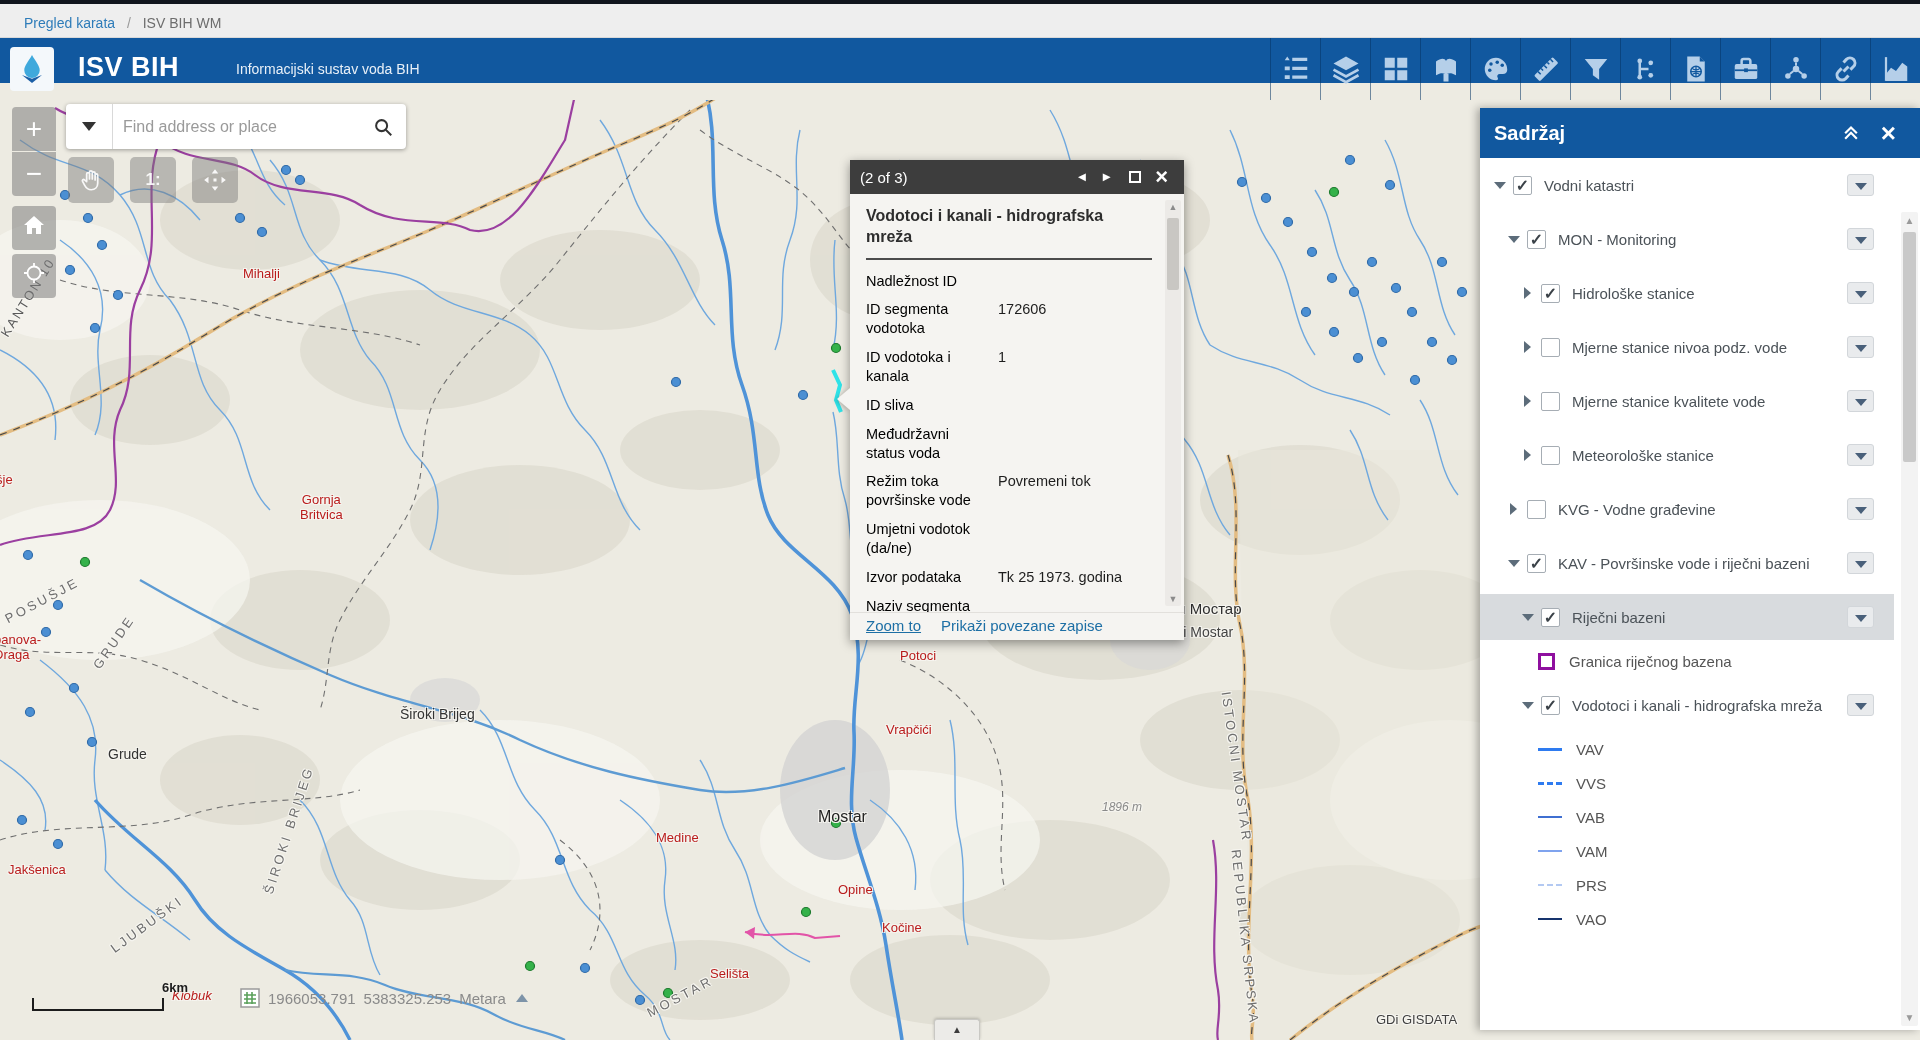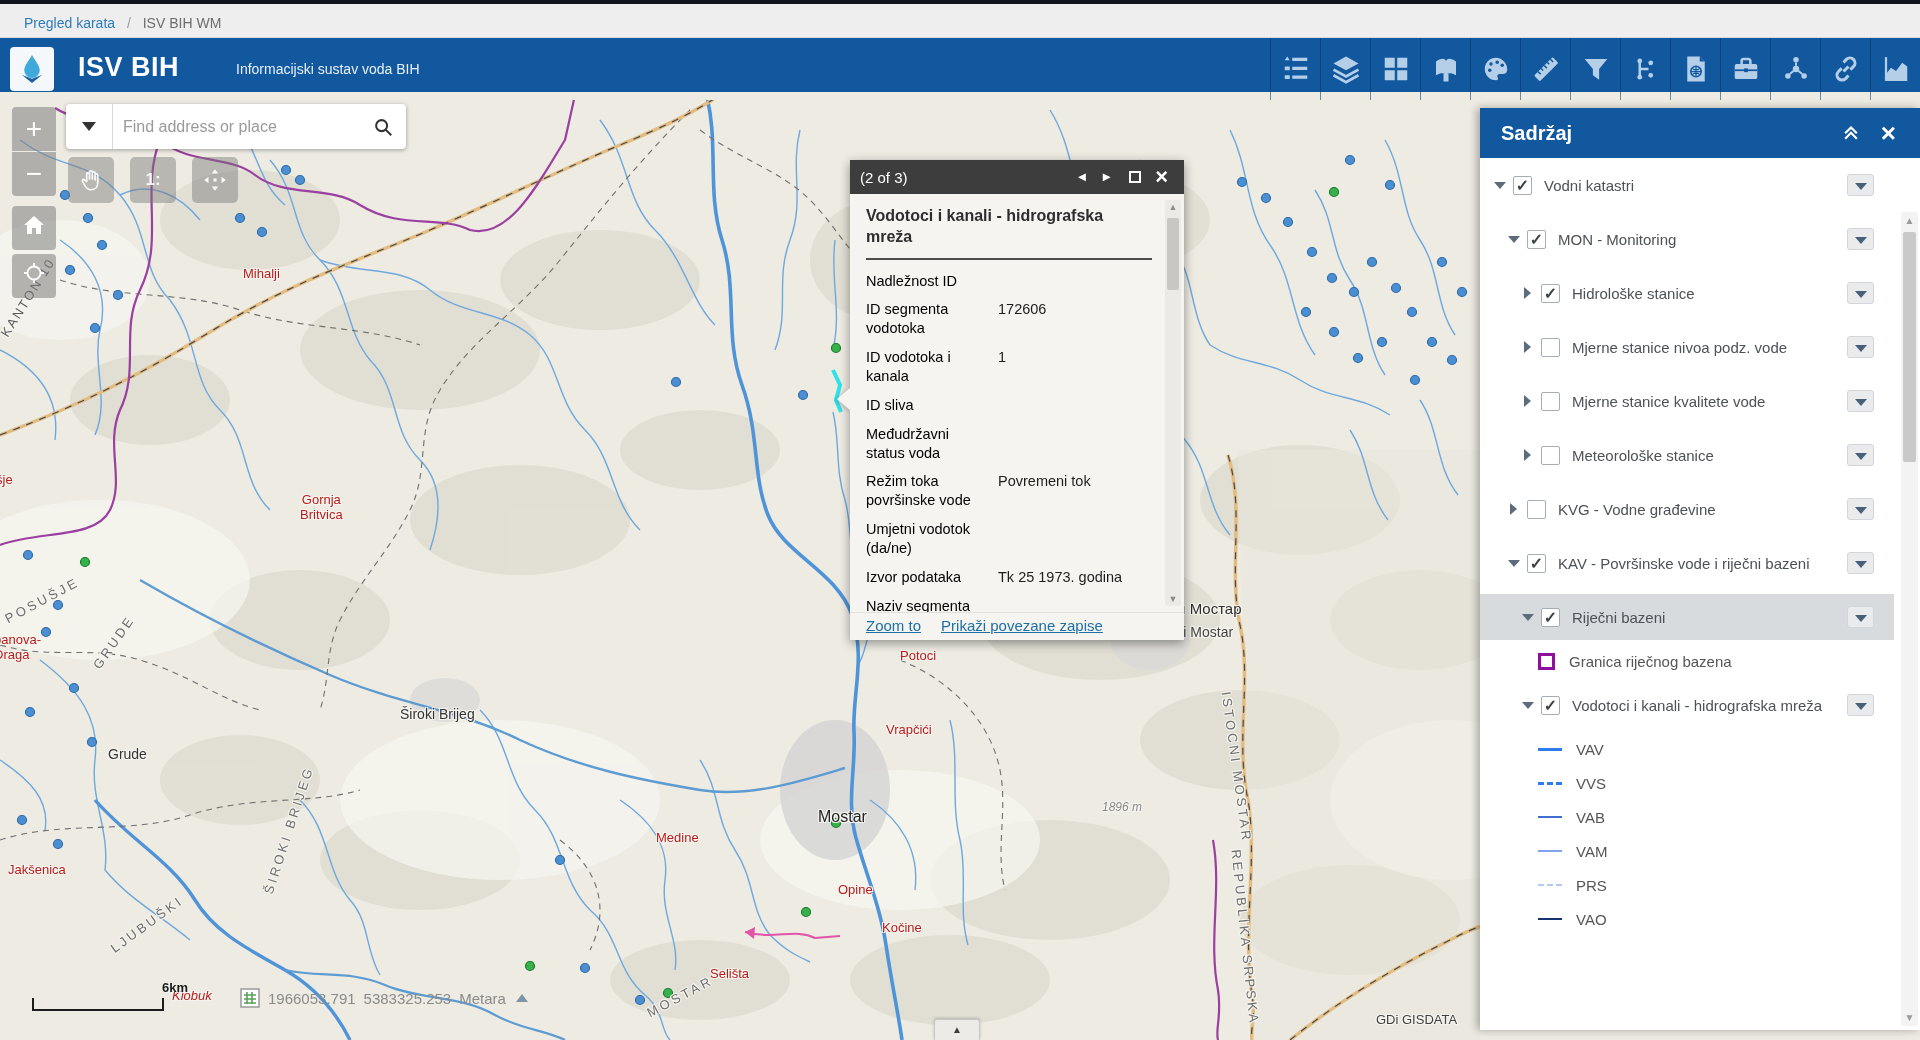--- a/index.html
+++ b/index.html
@@ -8,21 +8,21 @@
 
   
   #topbar { position:absolute; left:0; top:0; width:1920px; height:38px;
     background:#eeeeee; border-top:4px solid #11151d; border-bottom:1px solid #d9d9d9; z-index:30; }
   #topbar .crumbs { position:absolute; left:24px; top:11px; font-size:14px; }
   #topbar a { color:#2e7cb9; text-decoration:none; cursor:pointer; }
   #topbar .sep { color:#9a9a9a; margin:0 8px; }
   #topbar .cur { color:#6d6d6d; }
 
   
-  #appbar { position:absolute; left:0; top:38px; width:1920px; height:54px;
+  #appbar { position:absolute; left:0; top:38px; width:1920px; height:45px;
     background:#11589f; z-index:30;padding-left:15px; }
   #logo { position:absolute; left:10px; top:9px; width:44px; height:44px;
     background:#f4f8fb; border-radius:4px; display:flex; align-items:center; justify-content:center; }
   #logo svg { width:32px; height:32px; }
   #app-title { position:absolute; left:78px; top:14px; color:#fff; font-size:27px; font-weight:bold; letter-spacing:.5px; }
   #app-sub { position:absolute; left:236px; top:23px; color:#e8f0f8; font-size:14px; }
   #toolbar { position:absolute; right:0; top:0; height:62px; display:flex; }
   .tb-btn { width:50px; height:62px; background:transparent; border:none;
     border-left:1px solid rgba(6,52,100,.55); color:#b5cfe9; cursor:pointer;
     display:flex; align-items:center; justify-content:center; }
@@ -115,21 +115,21 @@
   #popup-footer { height:28px; background:#f5f4f1; border-top:1px solid #e2e0dc; padding:4px 16px; }
   #popup-footer a { color:#1d6fa5; font-size:15px; margin-right:16px; cursor:pointer; }
   #popup-tail { position:absolute; left:-13px; top:228px; width:0; height:0;
     border-top:11px solid transparent; border-bottom:11px solid transparent; border-right:13px solid #f5f4f1;
     filter:drop-shadow(-2px 1px 2px rgba(0,0,0,.2)); }
 
   
   #panel { position:absolute; left:1480px; top:108px; width:440px; height:922px; z-index:20;
     box-shadow:-3px 0 8px rgba(0,0,0,.3); background:#fff; }
   #panel-header { height:50px; background:#11589f; color:#fff; display:flex; align-items:center; padding:0 14px; }
-  #panel-title { font-size:20px; font-weight:bold;margin-left:7px; }
+  #panel-title { font-size:20px; font-weight:bold; }
   #panel-header .spacer { flex:1; }
   .panel-hbtn { background:none; border:none; color:#fff; cursor:pointer; padding:0 10px; }
   .panel-hbtn svg { width:20px; height:20px; }
   .panel-close { font-size:26px; font-weight:bold; line-height:26px; }
   #panel-body { position:absolute; left:0; top:50px; right:0; bottom:0; background:#fff; overflow:hidden; }
   #panel-section { margin:28px 0 8px 20px; font-size:17px; color:#90959b; }
   .tree-row { position:relative; height:54px; display:flex; align-items:center; margin-right:26px; }
   .tree-row.legend-row { height:34px; }
   .tree-row.selected { background:#d8dbde; height:46px; margin-top:4px; margin-bottom:4px; }
   .lvl0 { padding-left:14px; } .lvl1 { padding-left:28px; } .lvl2 { padding-left:42px; } .lvl3 { padding-left:58px; }
@@ -597,21 +597,21 @@
           </div>
         </div>
       <div id="popup-scroll">
         <div class="arrow up">▲</div>
         <div class="thumb"></div>
         <div class="arrow down">▼</div>
       </div>
     </div>
     <div id="popup-footer">
       <a style="text-decoration:underline">Zoom to</a>
-      <a style="text-decoration:underline">Prikaži povezane zapise</a>
+      <a style="">Prikaži povezane zapise</a>
     </div>
   </div>
 </div>
 
 <div id="panel">
   <div id="panel-header">
     <span id="panel-title">Sadržaj</span>
     <span class="spacer"></span>
     <button class="panel-hbtn">
       <svg viewBox="0 0 24 24" fill="none" stroke="#fff" stroke-width="2.6">

